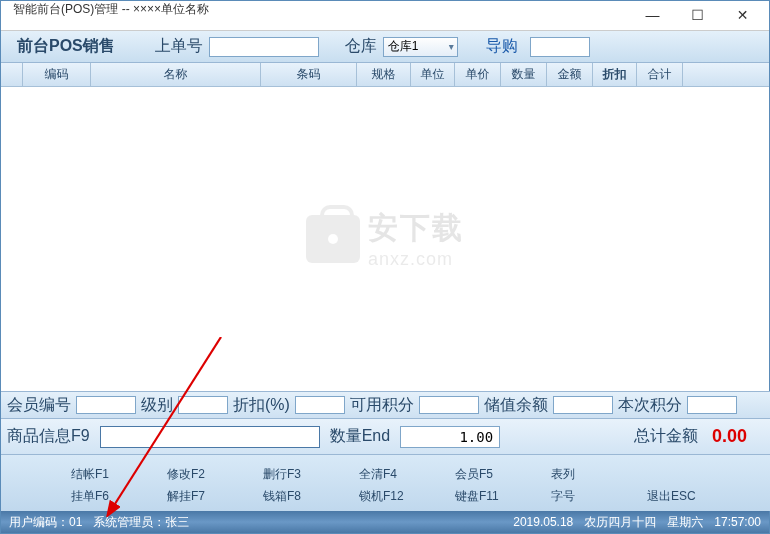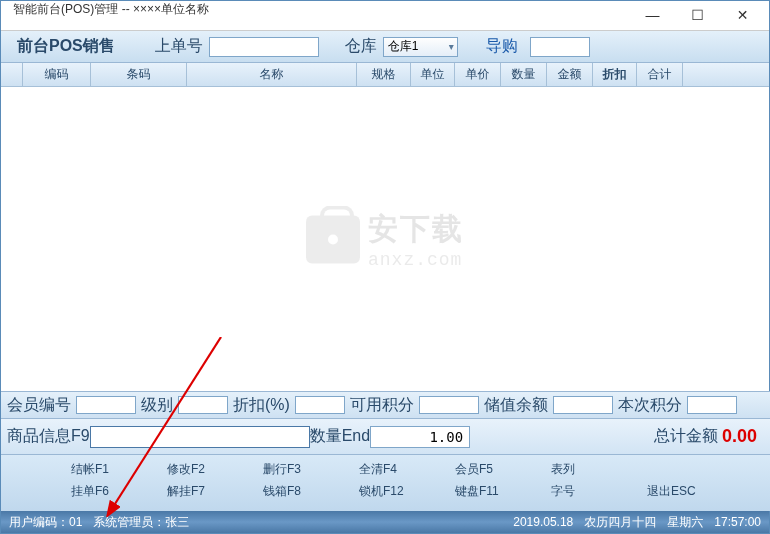--- a/index.html
+++ b/index.html
@@ -17,35 +17,35 @@
 .chev { font-size: 10px; color: #5a7a9a; padding-right: 3px; }
 .btn-link { color: #1a5aaa; font-size: 16px; padding: 0 6px; }
 .small-field { width: 60px; height: 20px; border: 1px solid #7fa6c9; background: #fff; }
 .grid-header { display: flex; height: 24px; background: linear-gradient(#e8f2fb,#cee1f2); border-bottom: 1px solid #a6c0d8; }
 .gh { border-right: 1px solid #a6c0d8; display: flex; align-items: center; justify-content: center; font-size: 12px; color: #2a4a6a; }
 .grid-body { flex: 1; background: #fff; position: relative; }
 .watermark { position: absolute; top: 50%; left: 50%; transform: translate(-50%, -50%); opacity: 0.15; display: flex; align-items: center; gap: 8px; pointer-events: none; }
 .wm-icon { width: 54px; height: 48px; border-radius: 6px; background: #888; position: relative; display: flex; align-items: center; justify-content: center; }
 .wm-icon::before { content:""; position:absolute; top:-10px; left:14px; width:26px; height:14px; border:4px solid #888; border-bottom:none; border-radius: 10px 10px 0 0; }
 .wm-dot { width:10px; height:10px; background:#fff; border-radius:50%; }
-.wm-text { display:flex; flex-direction:column;font-family:Liberation Mono, monospace; }
+.wm-text { display:flex; flex-direction:column; }
 .wm-big { font-size: 30px; font-weight:bold; color:#555; letter-spacing: 2px; }
 .wm-sub { font-size: 18px; color:#777; letter-spacing: 1px; }
 .arrow-overlay { position:absolute; left:100px; top:250px; pointer-events:none; }
 .lower { display: flex; }
 .lower-left { flex: 1; border-radius: 13px; }
 .row-member { height: 28px; background: linear-gradient(#e4f0fa,#cee1f2); border-top:1px solid #9ab7d4; border-bottom:1px solid #9ab7d4; display:flex; align-items:center; padding: 0 6px; gap: 5px; }
 .rm-field { width: 50px; height: 18px; border: 1px solid #7fa6c9; background: #fff; }
 .rm-field-w { width: 60px; }
-.row-product { height: 36px; background: linear-gradient(#e8f2fb,#d2e4f4); display:flex; align-items:center; padding: 0 6px; border-bottom:1px solid #9ab7d4; }
+.row-product { height: 36px; background: linear-gradient(#e8f2fb,#d2e4f4); display:flex; align-items:center; padding: 0 6px; gap: 10px; border-bottom:1px solid #9ab7d4; }
 .prod-input { width: 220px; height: 22px; border:1px solid #4a78a6; background:#fff; }
 .qty-box { width: 100px; height: 22px; border:1px solid #7fa6c9; background:#fff; display:flex; align-items:center; justify-content:flex-end; padding-right:6px; font-family: monospace; font-size:14px; }
 .total-amount { color: #d00; font-size: 18px; font-weight: bold; font-family: Arial; padding-left: 4px; }
 .fn-rows { background: linear-gradient(#d8e9f7,#c0d8ed); padding: 6px 70px; }
-.fn-row { display: flex; gap: 42px; height: 22px; align-items:flex-start; }
+.fn-row { display: flex; gap: 42px; height: 22px; align-items:flex-end; }
 .fn-item { font-size: 12px; color: #2a4a6a; width: 54px; }
 .statusbar { height: 22px; background: linear-gradient(#4a78a6,#6a98c6,#4a78a6); color: #fff; display:flex; align-items:center; font-size:12px; padding: 0 8px; gap: 11px; }
 .status-spacer { flex: 1; }
 </style>
 </head>
 <body>
 
 <div class="window">
   <div class="titlebar">
     <span class="title-text">智能前台(POS)管理 -- ××××单位名称</span>
@@ -66,22 +66,22 @@
       <span class="chev">▾</span>
     </div>
     <span style="width:10px"></span>
     <span class="btn-link">导购</span>
     <input class="field small-field" style="">
   </div>
 
   <div class="grid-header" id="gridHeader">
       <div class="gh" style="width: 22px;"></div>
       <div class="gh" style="width: 68px;">编码</div>
+      <div class="gh" style="width: 170px;">名称</div>
       <div class="gh" style="width: 96px;">条码</div>
-      <div class="gh" style="width: 170px;">名称</div>
       <div class="gh" style="width: 54px; text-align: right;">规格</div>
       <div class="gh" style="width: 44px;">单位</div>
       <div class="gh" style="width: 46px;">单价</div>
       <div class="gh" style="width: 46px;">数量</div>
       <div class="gh" style="width: 46px;">金额</div>
       <div class="gh" style="width: 44px; font-weight: bold;">折扣</div>
       <div class="gh" style="width: 46px;">合计</div>
     </div>
 
   <div class="grid-body">

